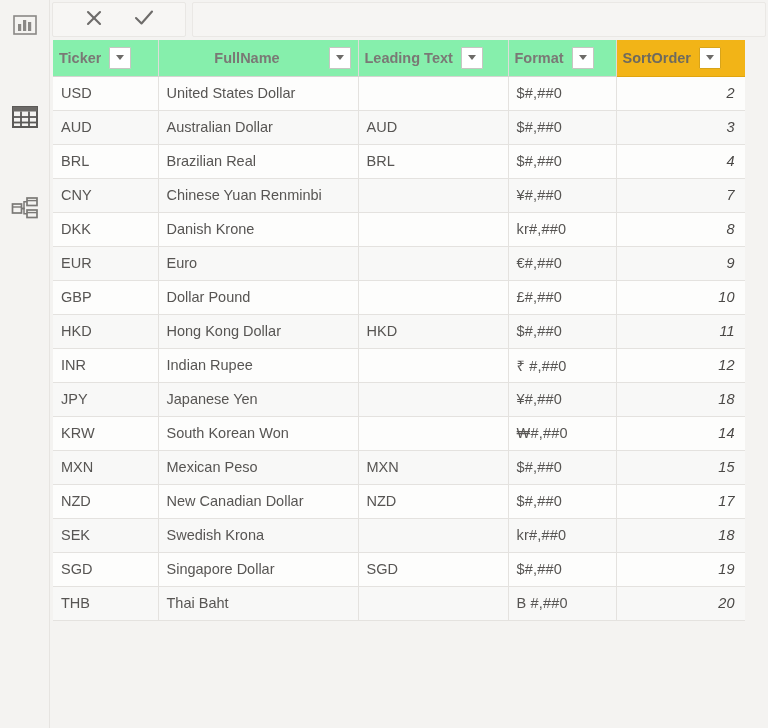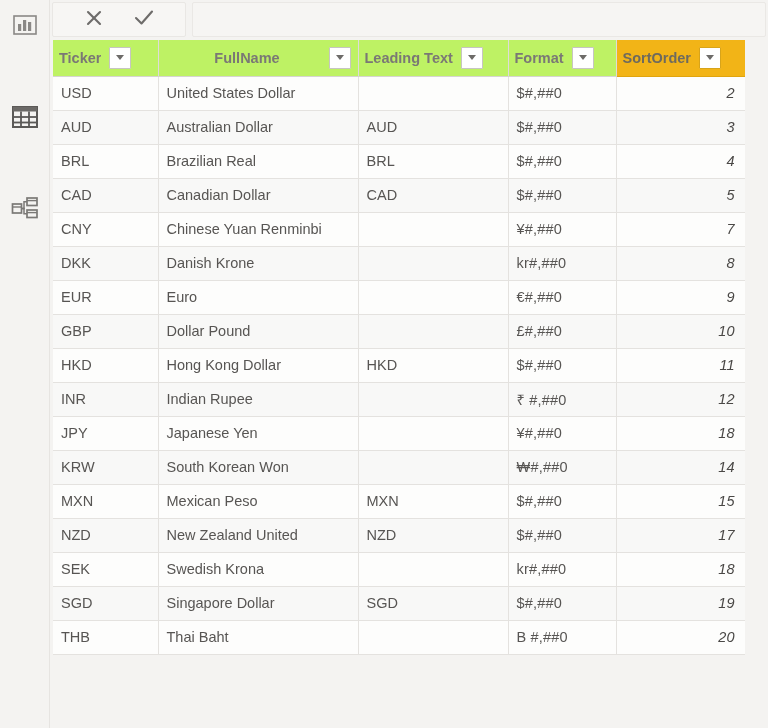--- a/index.html
+++ b/index.html
@@ -109,21 +109,21 @@
     background: #ffffff;
   }
   table.grid col.c-ticker  { width: 105px; }
   table.grid col.c-full    { width: 200px; }
   table.grid col.c-lead    { width: 150px; }
   table.grid col.c-format  { width: 108px; }
   table.grid col.c-sort    { width: 129px; }
 
   thead th {
     height: 36px;
-    background: #bef264;
+    background: #86efac;
     border-right: 1px solid #dedcd9;
     border-bottom: 1px solid #d6d4d1;
     padding: 0 6px;
     font-size: 14.5px;
     font-weight: bold;
     color: #7a7875;
     position: relative;
     vertical-align: middle;
     white-space: nowrap;
     overflow: hidden;
@@ -352,27 +352,20 @@
               <td class="num">3</td>
             </tr>
             <tr>
               <td>BRL</td>
               <td>Brazilian Real</td>
               <td>BRL</td>
               <td class="fmt">$#,##0</td>
               <td class="num">4</td>
             </tr>
             <tr>
-              <td>CAD</td>
-              <td>Canadian Dollar</td>
-              <td>CAD</td>
-              <td class="fmt">$#,##0</td>
-              <td class="num">5</td>
-            </tr>
-            <tr>
               <td>CNY</td>
               <td>Chinese Yuan Renminbi</td>
               <td></td>
               <td class="fmt">¥#,##0</td>
               <td class="num">7</td>
             </tr>
             <tr>
               <td>DKK</td>
               <td>Danish Krone</td>
               <td></td>
@@ -423,21 +416,21 @@
             </tr>
             <tr>
               <td>MXN</td>
               <td>Mexican Peso</td>
               <td>MXN</td>
               <td class="fmt">$#,##0</td>
               <td class="num">15</td>
             </tr>
             <tr>
               <td>NZD</td>
-              <td>New Zealand United</td>
+              <td>New Canadian Dollar</td>
               <td>NZD</td>
               <td class="fmt">$#,##0</td>
               <td class="num">17</td>
             </tr>
             <tr>
               <td>SEK</td>
               <td>Swedish Krona</td>
               <td></td>
               <td class="fmt">kr#,##0</td>
               <td class="num">18</td>

